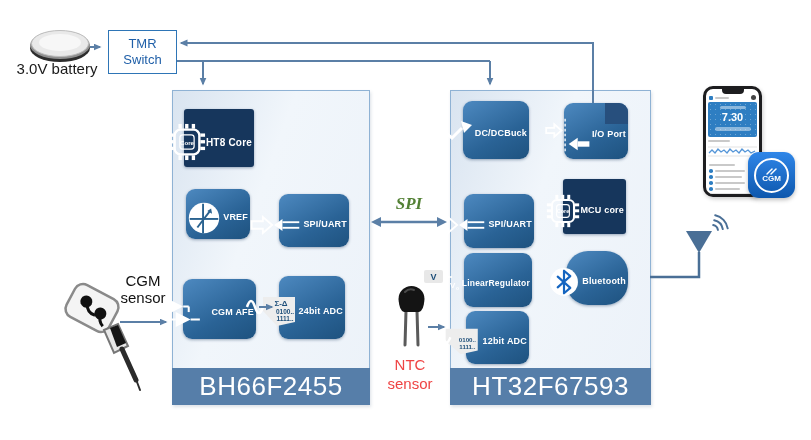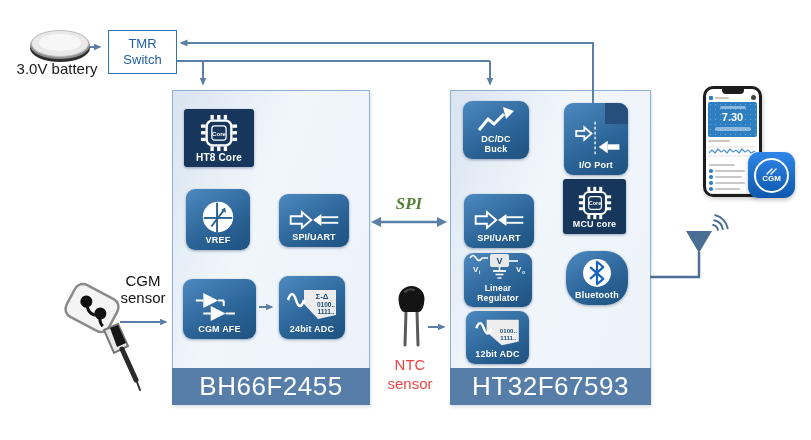--- a/index.html
+++ b/index.html
@@ -27,21 +27,21 @@
   .chip-left{left:172px;width:196px;}
   .chip-right{left:450px;width:199px;}
   .chip-footer{position:absolute;left:-1px;bottom:-1px;right:-1px;height:37px;background:#567ea9;
     color:#fff;display:flex;align-items:center;justify-content:center;
     font-size:26px;font-weight:500;letter-spacing:.5px;margin-top:40px;}
 
   
   .tile{position:absolute;border-radius:9px;
     background:linear-gradient(150deg,#4d89c0 0%,#2a6396 60%,#1e527f 100%);
     box-shadow:0 1px 3px rgba(20,50,90,.4);
-    display:flex;flex-direction:column;align-items:center;justify-content:flex-end;
+    display:flex;align-items:center;justify-content:flex-end;
     padding:12px 2px 4px 2px;box-sizing:border-box;}
   .tile.navy{background:#16365c;border-radius:3px;}
   .tile .ic{flex:1;display:flex;align-items:center;justify-content:center;width:100%;}
   .lbl{color:#fff;font-weight:bold;font-size:9px;line-height:1.1;text-align:center;
     letter-spacing:.2px;white-space:nowrap;}
   .lbl.sm{font-size:8.5px;}
 
   
   .spi-label{position:absolute;left:374px;top:194px;width:70px;text-align:center;z-index:2;
     font-family:"Liberation Serif",serif;font-style:italic;font-weight:bold;
@@ -158,21 +158,21 @@
               <rect x="34" y="25" width="5" height="3.5"></rect>
           </g>
           <rect x="7" y="7" width="26" height="26" rx="6" fill="none" stroke="#fff" stroke-width="2.5"></rect>
           <rect x="12.5" y="12.5" width="15" height="15" rx="3" fill="none" stroke="#fff" stroke-width="1.3"></rect>
           <text x="20" y="22.8" text-anchor="middle" font-size="6.5" font-weight="bold" fill="#fff">Core</text>
         </svg>
       </div>
       <span class="lbl" style="font-size:10px;">HT8 Core</span>
     </div>
 
-    <div class="tile" style="left:13px;top:98px;width:64px;height:61px;">
+    <div class="tile" style="left:13px;top:98px;width:64px;height:50px;">
       <div class="ic">
         <svg width="38" height="38" viewBox="0 0 40 40">
           <circle cx="20" cy="20" r="16" fill="#fff"></circle>
           <g stroke="#2a628f" stroke-width="2" fill="none">
             <line x1="5" y1="21" x2="35" y2="21"></line>
             <line x1="19" y1="5" x2="19" y2="36"></line>
             <line x1="13" y1="30" x2="26" y2="13"></line>
           </g>
           <polygon points="27.5,10 23.5,12.5 28.5,15.5" fill="#2a628f"></polygon>
         </svg>
@@ -235,21 +235,21 @@
       <div class="ic">
         <svg width="42" height="30" viewBox="0 0 42 30">
           <polyline points="4,25 13,14 19,19 29,9" stroke="#fff" stroke-width="3" fill="none"></polyline>
           <polygon points="28,2 39,6 31,14" fill="#fff"></polygon>
         </svg>
       </div>
       <span class="lbl">DC/DC</span>
       <span class="lbl">Buck</span>
     </div>
 
-    <div class="tile" style="left:113px;top:12px;width:64px;height:72px;">
+    <div class="tile" style="left:113px;top:12px;width:64px;height:56px;">
       <div style="position:absolute;top:0;right:0;width:23px;height:21px;background:#274f7d;border-radius:0 9px 0 0;"></div>
       <div class="ic">
         <svg width="52" height="36" viewBox="0 0 56 40">
           <polygon points="6,12 15,12 15,8 23,15 15,22 15,18 6,18" fill="none" stroke="#fff" stroke-width="2"></polygon>
           <line x1="27" y1="2" x2="27" y2="38" stroke="#fff" stroke-width="1.5" stroke-dasharray="3,2.5"></line>
           <polygon points="41,23 31,30 41,37" fill="#fff"></polygon>
           <rect x="41" y="27" width="13" height="6" fill="#fff"></rect>
         </svg>
       </div>
       <span class="lbl">I/O Port</span>

